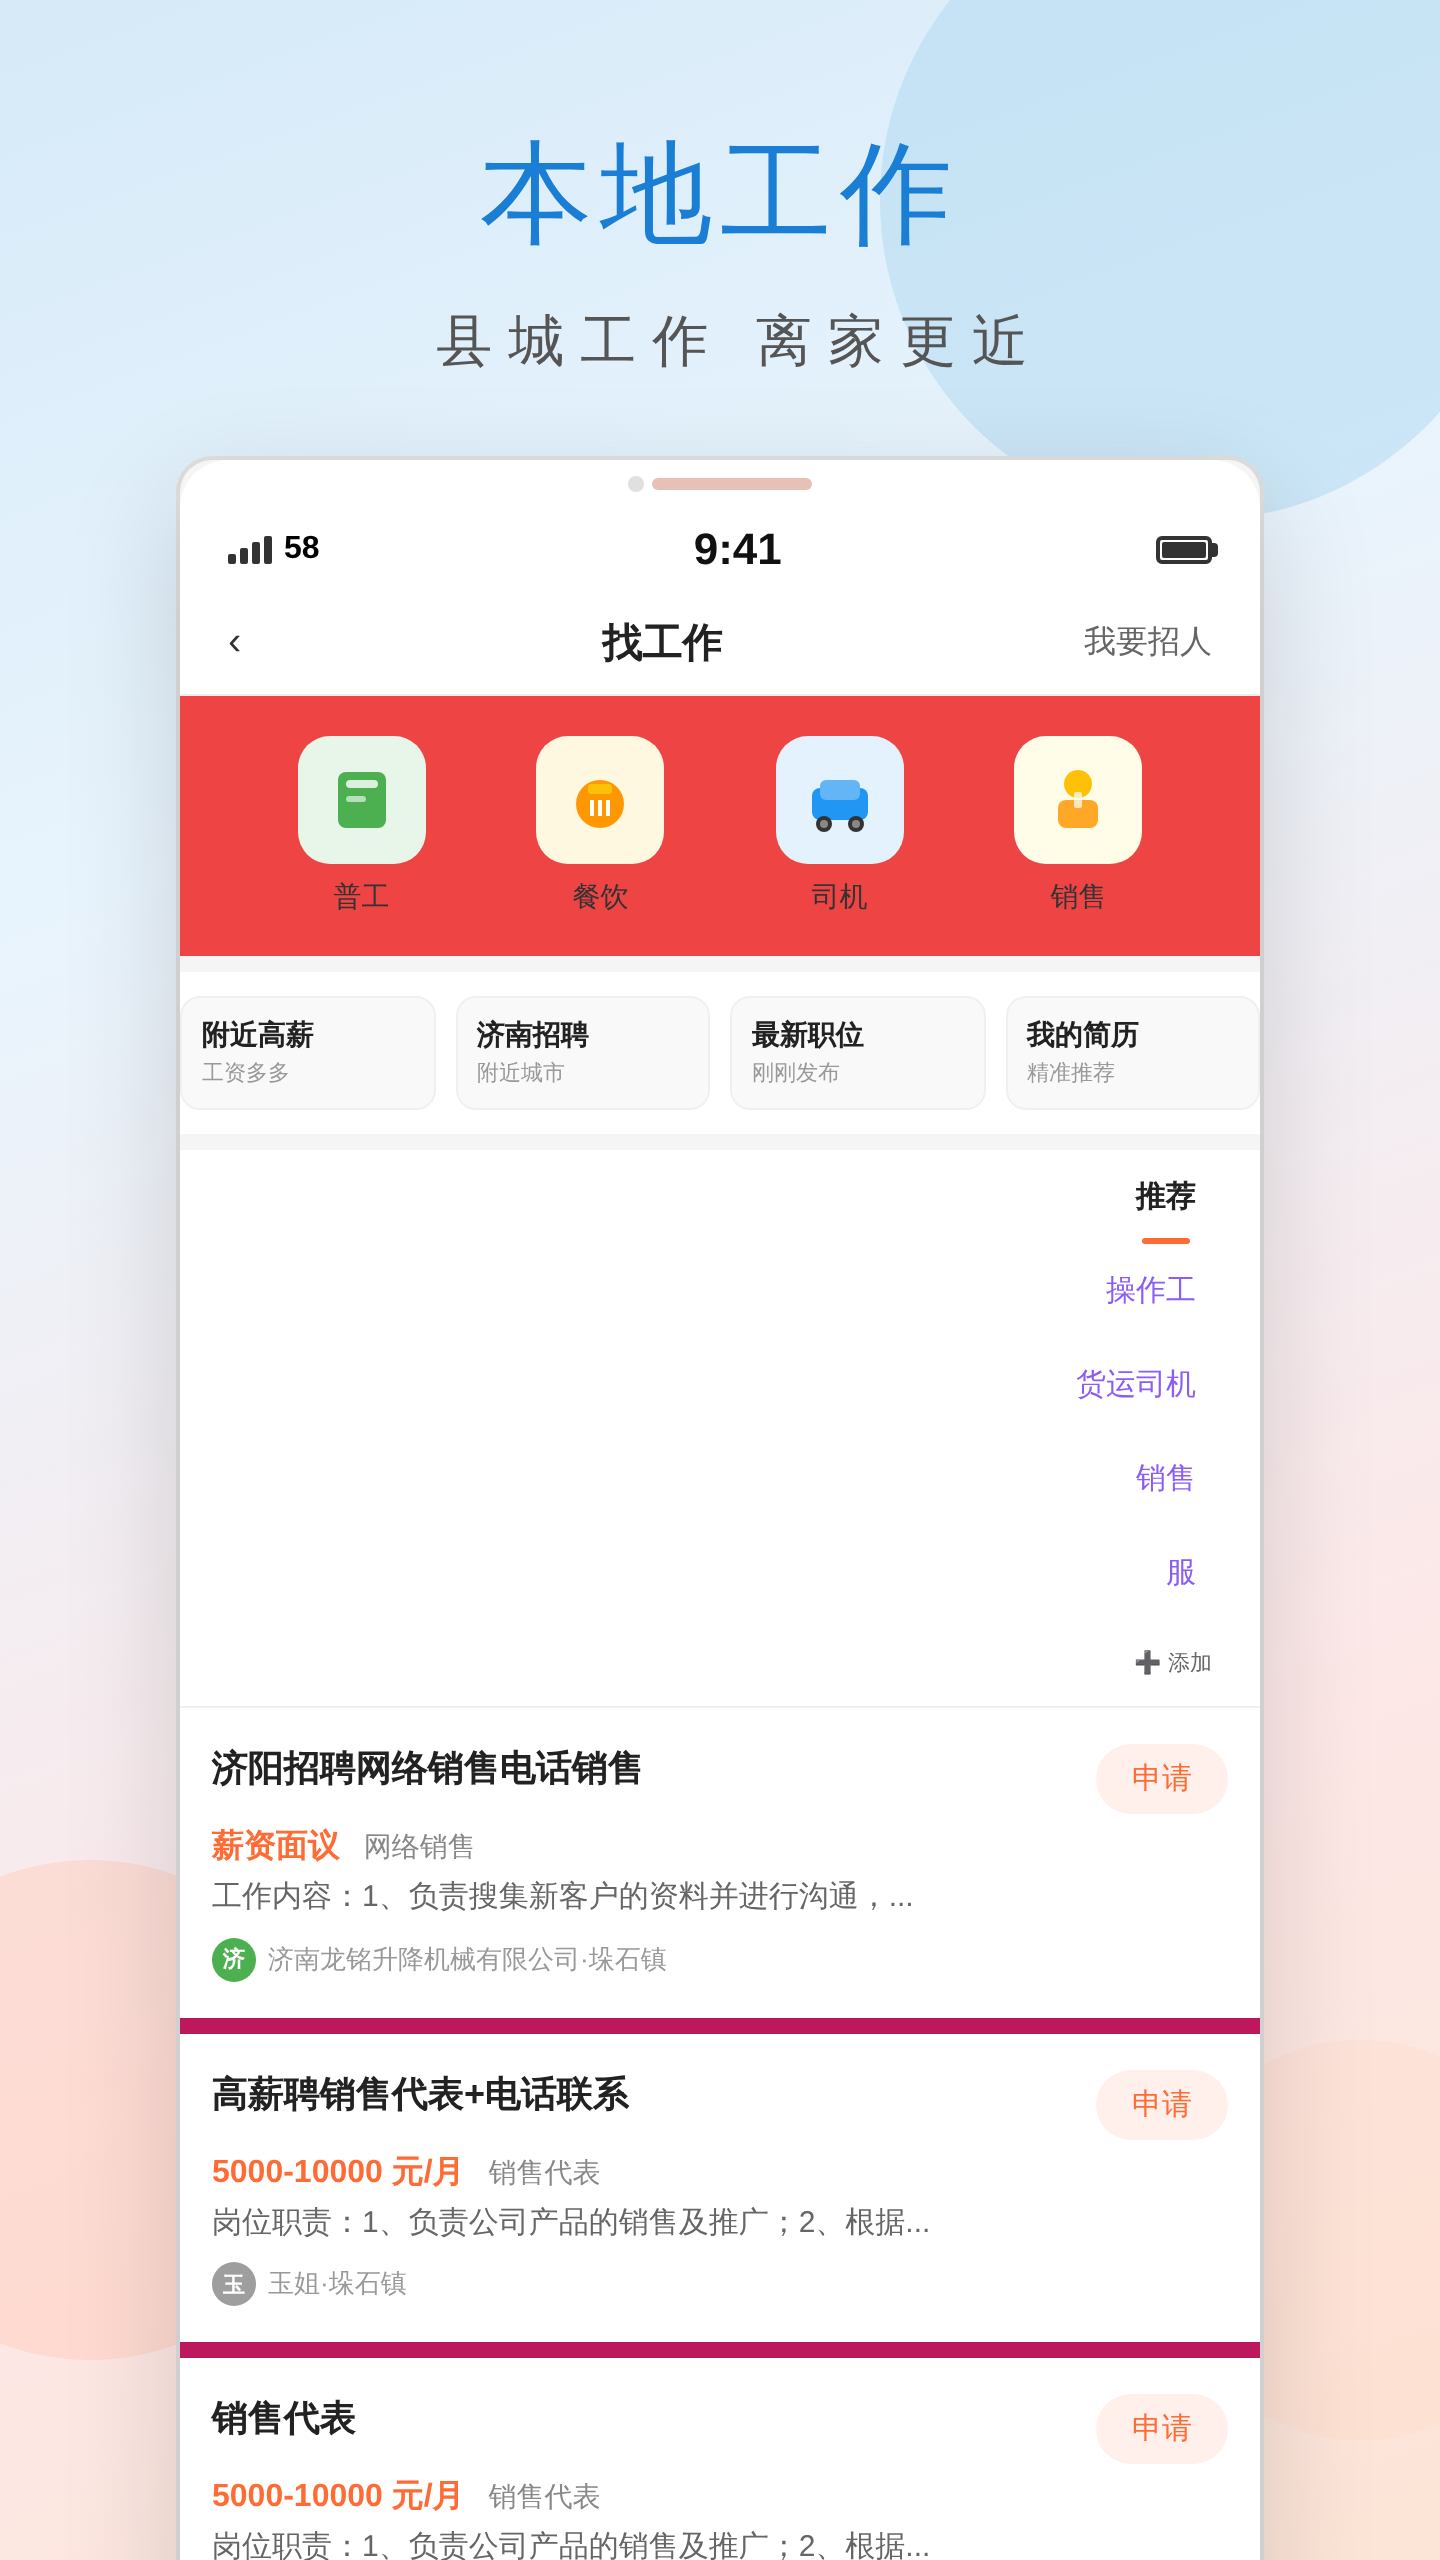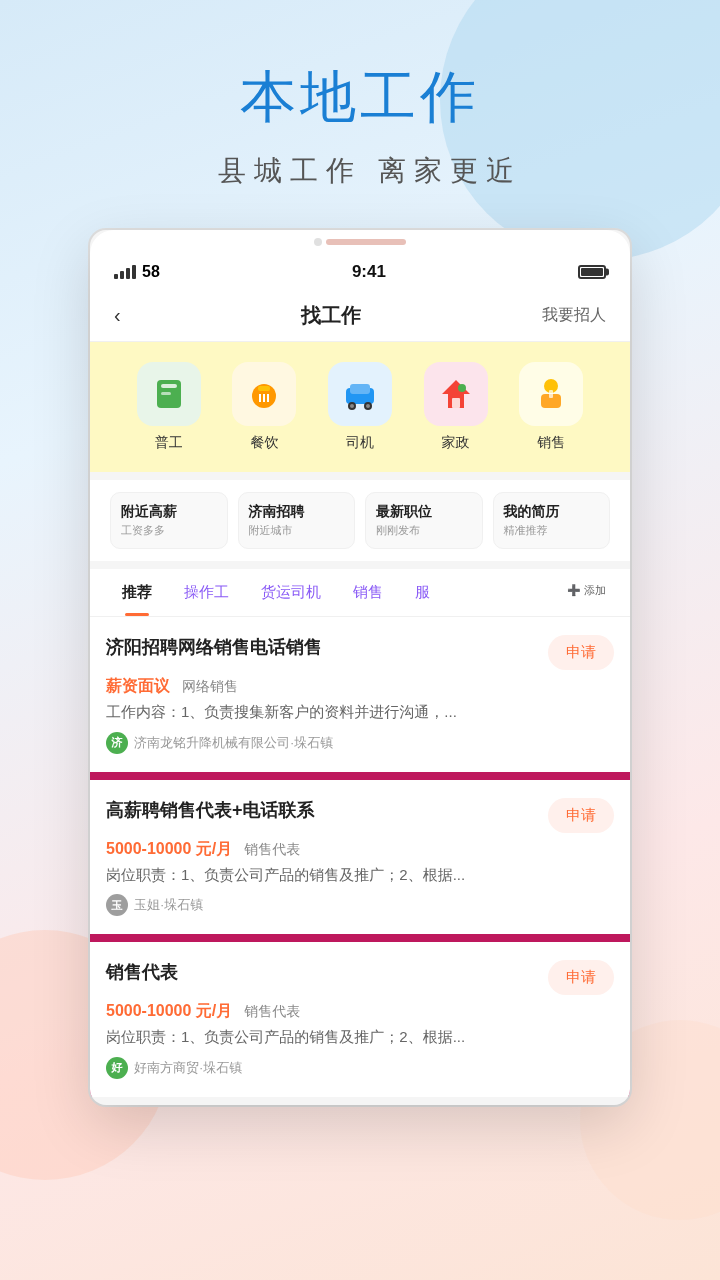--- a/index.html
+++ b/index.html
@@ -125,21 +125,21 @@
       align-items: flex-end;
       gap: 2px;
       height: 14px;
     }
     .signal-bar {
       width: 4px;
       background: #333;
       border-radius: 1px;
     }
     .status-time {
-      font-size: 17px;
+      font-size: 22px;
       font-weight: 600;
       color: #111;
     }
     .battery-icon {
       width: 28px;
       height: 14px;
       border: 2px solid #333;
       border-radius: 3px;
       position: relative;
       display: flex;
@@ -183,21 +183,21 @@
       font-weight: 600;
       color: #222;
     }
     .nav-action {
       font-size: 16px;
       color: #666;
     }
 
     
     .category-section {
-      background: #fef9c3;
+      background: #ef4444;
       padding: 20px 31px;
       display: flex;
       justify-content: space-around;
       align-items: center;
     }
     .category-item {
       display: flex;
       flex-direction: column;
       align-items: center;
       gap: 8px;
@@ -213,21 +213,21 @@
       font-size: 32px;
     }
     .category-label {
       font-size: 14px;
       color: #333;
     }
 
     
     .quick-links {
       background: #fff;
-      padding: 12px 20px;
+      padding: 12px 0;
       display: flex;
       gap: 10px;
       margin-top: 8px;
     }
     .quick-link-card {
       flex: 1;
       background: #f9f9f9;
       border-radius: 10px;
       padding: 10px;
       border: 1px solid #f0f0f0;
@@ -242,25 +242,26 @@
     .quick-link-sub {
       font-size: 11px;
       color: #999;
     }
 
     
     .tab-section {
       background: #fff;
       padding: 0 16px;
       display: flex;
-      align-items: flex-start;
+      align-items: flex-end;
       gap: 0;
       margin-top: 8px;
       border-bottom: 1px solid #f0f0f0;
       overflow-x: auto;
+      flex-direction: column;
     }
     .tab-item {
       padding: 14px 16px;
       font-size: 15px;
       color: #8b5cf6;
       cursor: pointer;
       white-space: nowrap;
       position: relative;
     }
     .tab-item.active {
@@ -435,30 +436,20 @@
             <rect x="10" y="10" width="20" height="10" rx="3" fill="#64b5f6"></rect>
             <circle cx="12" cy="32" r="4" fill="#333"></circle>
             <circle cx="28" cy="32" r="4" fill="#333"></circle>
             <circle cx="12" cy="32" r="2" fill="#888"></circle>
             <circle cx="28" cy="32" r="2" fill="#888"></circle>
           </svg>
         </div>
         <div class="category-label">司机</div>
       </div>
 
-      <div class="category-item">
-        <div class="category-icon" style="background:#fce4ec;">
-          <svg width="40" height="40" viewBox="0 0 40 40" xmlns="http://www.w3.org/2000/svg">
-            <polygon points="20,6 34,20 28,20 28,34 12,34 12,20 6,20" fill="#f44336"></polygon>
-            <rect x="16" y="24" width="8" height="10" rx="1" fill="#fff" opacity="0.8"></rect>
-            <circle cx="26" cy="14" r="4" fill="#4caf50"></circle>
-          </svg>
-        </div>
-        <div class="category-label">家政</div>
-      </div>
 
       <div class="category-item">
         <div class="category-icon" style="background:#fffde7;">
           <svg width="40" height="40" viewBox="0 0 40 40" xmlns="http://www.w3.org/2000/svg">
             <circle cx="20" cy="12" r="7" fill="#ffc107"></circle>
             <rect x="10" y="20" width="20" height="14" rx="4" fill="#ffa726"></rect>
             <rect x="18" y="16" width="4" height="8" rx="1" fill="#fff" opacity="0.7"></rect>
           </svg>
         </div>
         <div class="category-label">销售</div>

